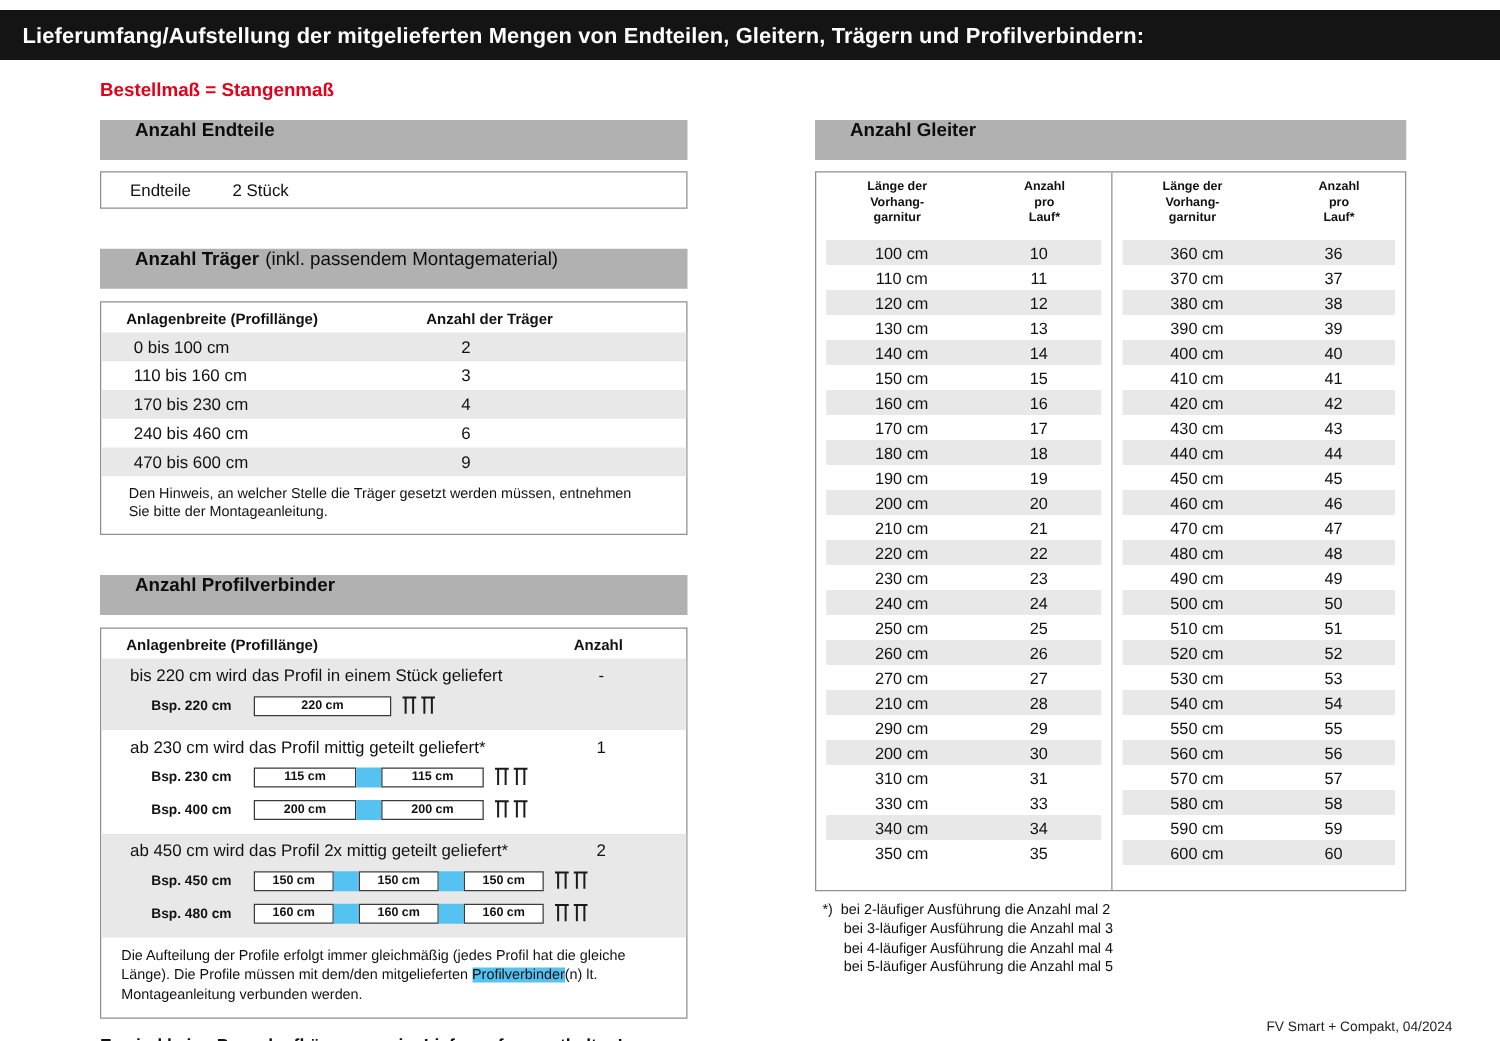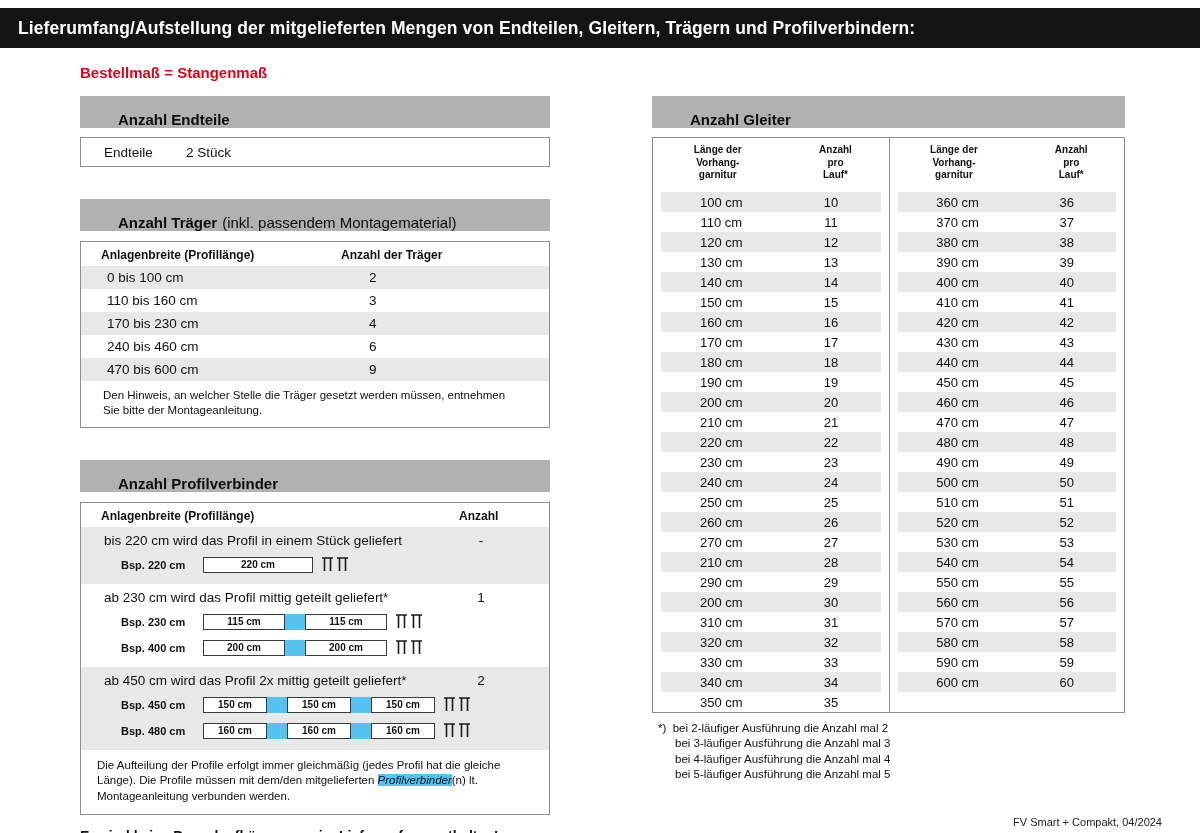--- a/index.html
+++ b/index.html
@@ -7,21 +7,21 @@
   .page{position:relative;width:1200px;height:833px;background:#fff;overflow:hidden;}
 
   .topbar{position:absolute;left:0;top:8px;width:1200px;height:40px;background:#141414;color:#fff;
           display:flex;align-items:center;padding-left:18px;box-sizing:border-box;
           font-size:17.5px;font-weight:bold;letter-spacing:.1px;}
   .subtitle{position:absolute;left:80px;top:64px;color:#e2001a;font-weight:bold;font-size:15px;}
 
   .left-col{position:absolute;left:80px;top:96px;width:470px;}
   .right-col{position:absolute;left:652px;top:96px;width:473px;}
 
-  .section-bar{background:#b1b1b1;height:32px;display:flex;align-items:flex-end;padding-left:38px;
+  .section-bar{background:#b1b1b1;height:32px;display:flex;align-items:flex-start;padding-left:28px;
                font-weight:bold;font-size:15px;box-sizing:border-box;color:#0d0d0d;}
   .section-bar .normal{font-weight:normal;margin-left:5px;}
   .sb2{margin-top:32px;}
 
   .endteile-box{border:1px solid #8f8f8f;height:30px;margin-top:9px;display:flex;align-items:center;font-size:13.5px;box-sizing:border-box;}
   .endteile-box .lbl{margin-left:23px;width:82px;}
 
   .traeger-table{border:1px solid #8f8f8f;margin-top:10px;font-size:13.5px;}
   .tt-head{position:relative;height:24px;font-weight:bold;font-size:12px;}
   .tt-head .c1{position:absolute;left:20px;top:6px;}
@@ -42,21 +42,21 @@
   .pv-line1 .txt{flex:1;}
   .pv-line1 .cnt{width:40px;margin-right:48px;text-align:center;}
   .pv-example{display:flex;align-items:center;margin:8px 0 2px 40px;height:18px;}
   .pv-label{width:82px;font-size:11px;font-weight:bold;}
   .pv-bars{display:flex;align-items:center;}
   .seg{height:16px;border:1px solid #3a3a3a;background:#fff;display:flex;align-items:center;justify-content:center;
        font-size:10px;font-weight:bold;box-sizing:border-box;}
   .conn{width:20px;height:16px;background:#54c3f1;}
   .pv-icon{margin-left:8px;display:flex;align-items:center;}
   .pv-note{font-size:11.5px;line-height:1.35;padding:8px 16px 10px 16px;}
-  .pv-note .hl{background:#54c3f1;font-style:italic;}
+  .pv-note .hl{background:#54c3f1;}
 
   .paneel-note{font-weight:bold;font-size:14px;margin-top:13px;}
 
   .gleiter-table{border:1px solid #8f8f8f;margin-top:9px;display:flex;height:576px;box-sizing:border-box;}
   .g-half{width:50%;box-sizing:border-box;}
   .g-half.right{border-left:1px solid #8f8f8f;}
   .g-head{display:flex;height:48px;padding-top:6px;font-size:10px;font-weight:bold;text-align:center;}
   .g-head .gh1{width:55%;white-space:pre-line;line-height:1.25;}
   .g-head .gh2{width:45%;white-space:pre-line;line-height:1.25;}
   .g-row{height:20px;display:flex;align-items:center;font-size:13px;margin:0 8px;}
@@ -337,24 +337,20 @@
               <span class="cnt">29</span>
             </div>
             <div class="g-row stripe">
               <span class="len">200 cm</span>
               <span class="cnt">30</span>
             </div>
             <div class="g-row">
               <span class="len">310 cm</span>
               <span class="cnt">31</span>
             </div>
-            <div class="g-row stripe">
-              <span class="len">320 cm</span>
-              <span class="cnt">32</span>
-            </div>
             <div class="g-row">
               <span class="len">330 cm</span>
               <span class="cnt">33</span>
             </div>
             <div class="g-row stripe">
               <span class="len">340 cm</span>
               <span class="cnt">34</span>
             </div>
             <div class="g-row">
               <span class="len">350 cm</span>

